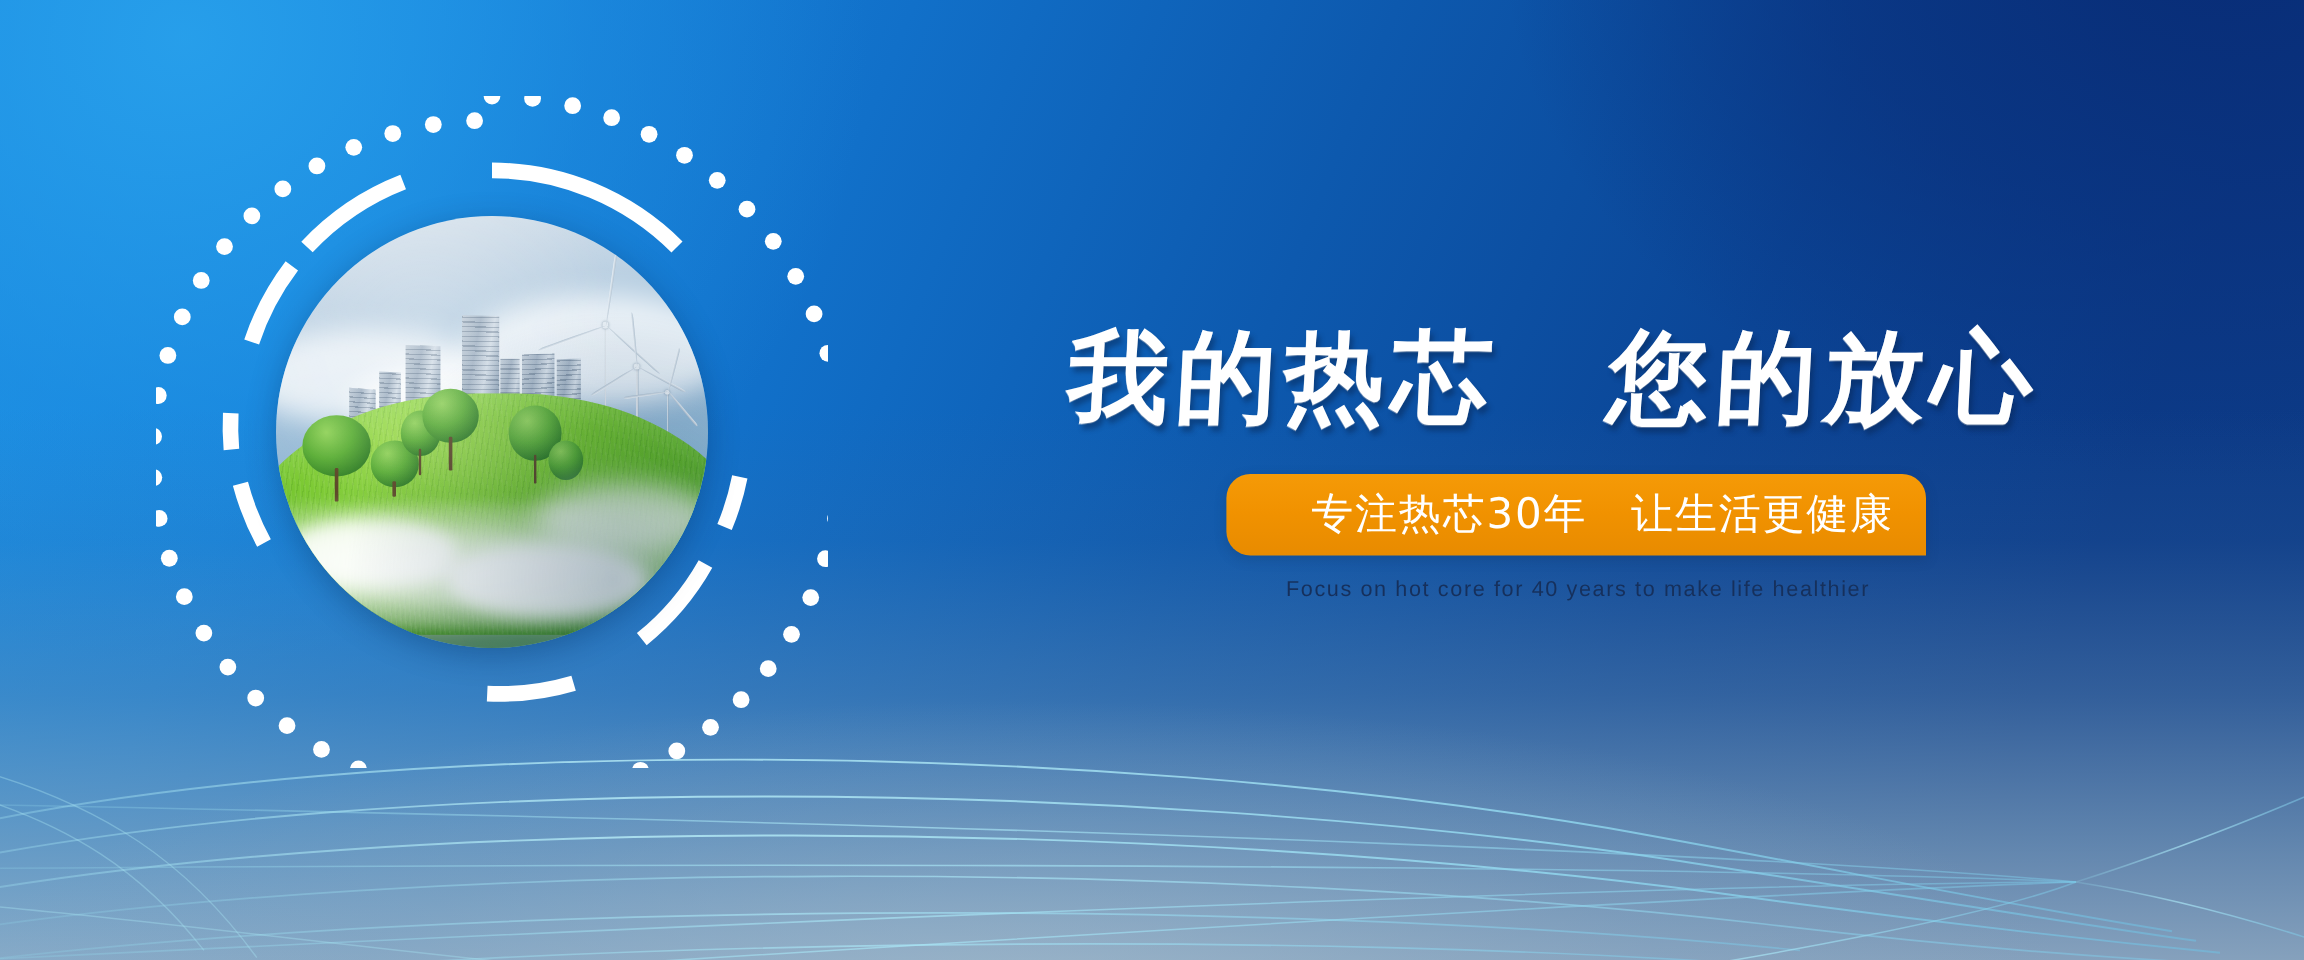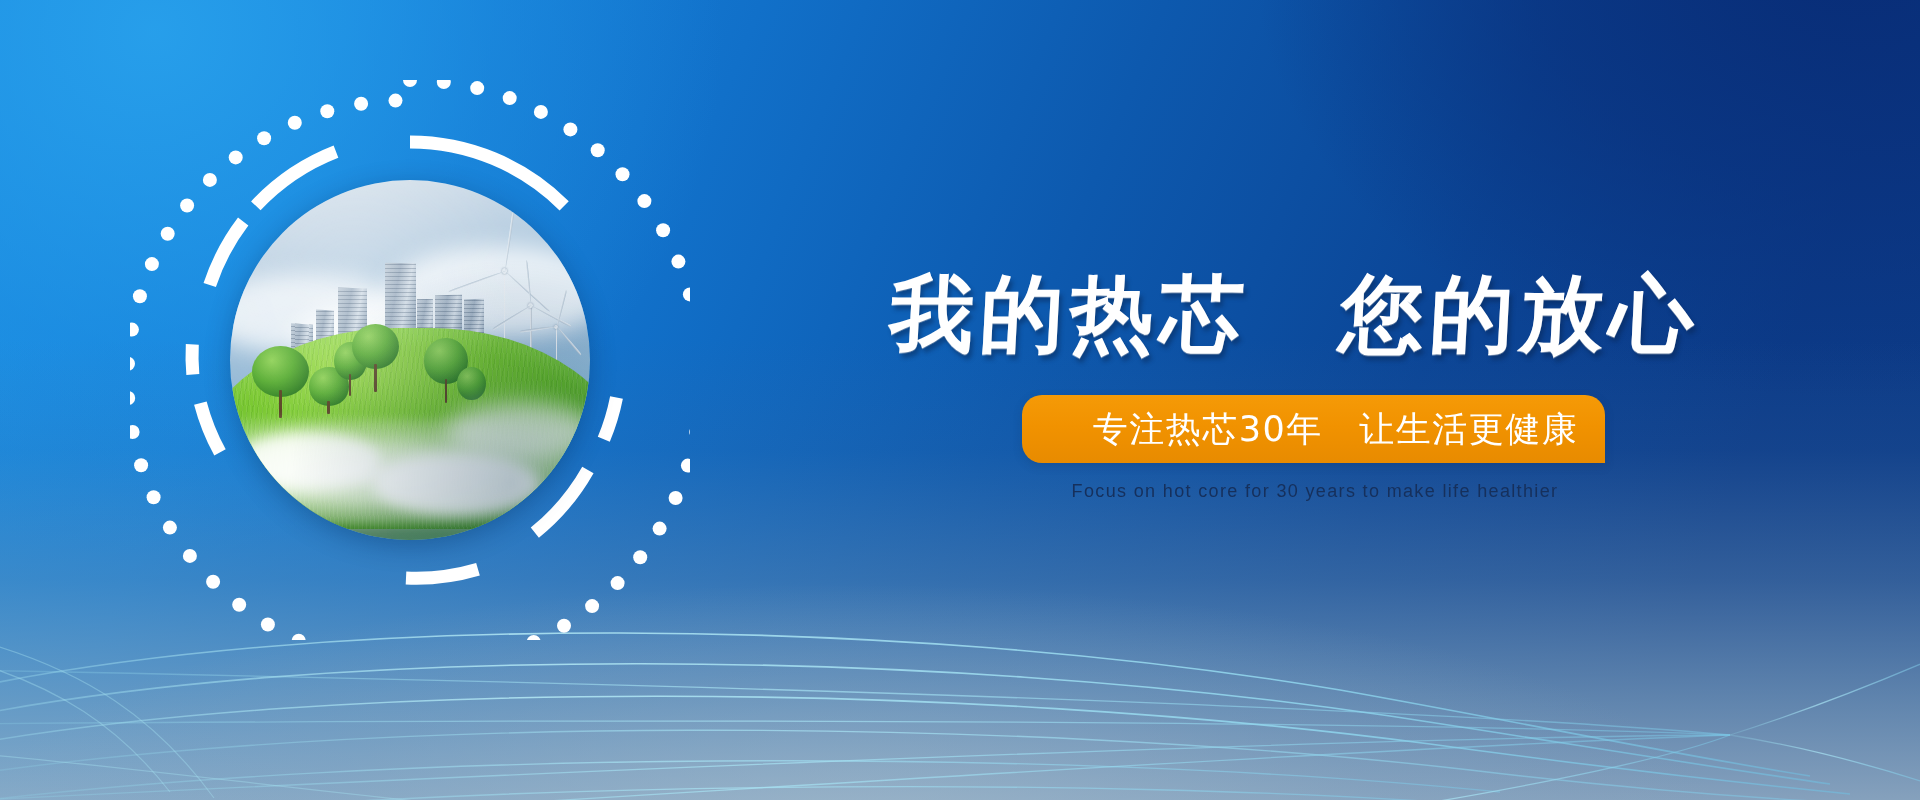--- a/index.html
+++ b/index.html
@@ -361,15 +361,15 @@
       <div class="g-shade"></div>
     </div>
   </div>
 
   <div class="headline">我的热芯　您的放心</div>
 
   <div class="badge">
     <span class="badge-text">专注热芯30年　让生活更健康</span>
   </div>
 
-  <div class="tagline">Focus on hot core for 30 years to make life healthier</div>
+  <div class="tagline">Focus on hot core for 40 years to make life healthier</div>
 
 </div>
 
 </body></html>

